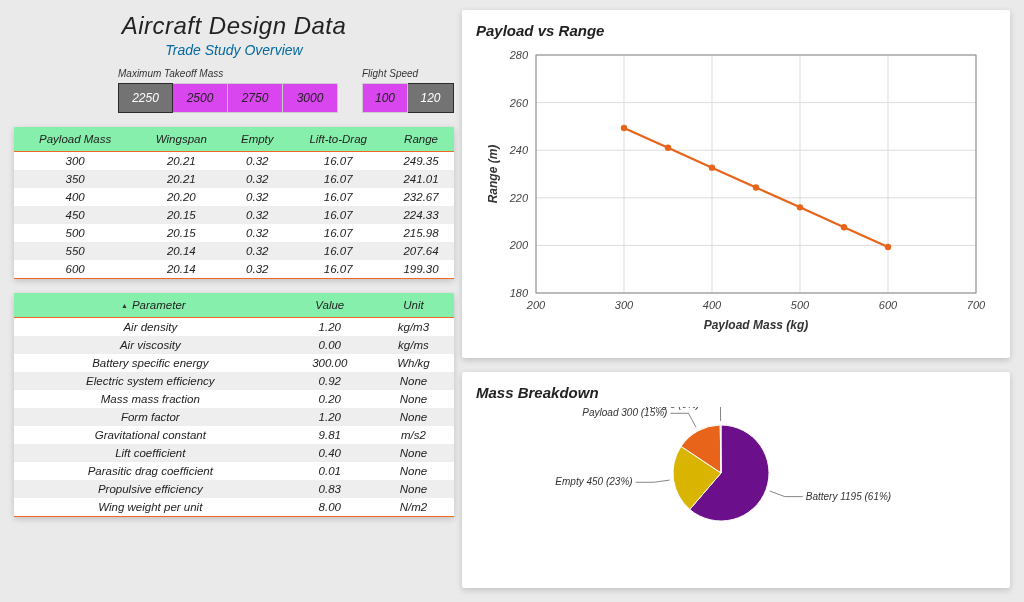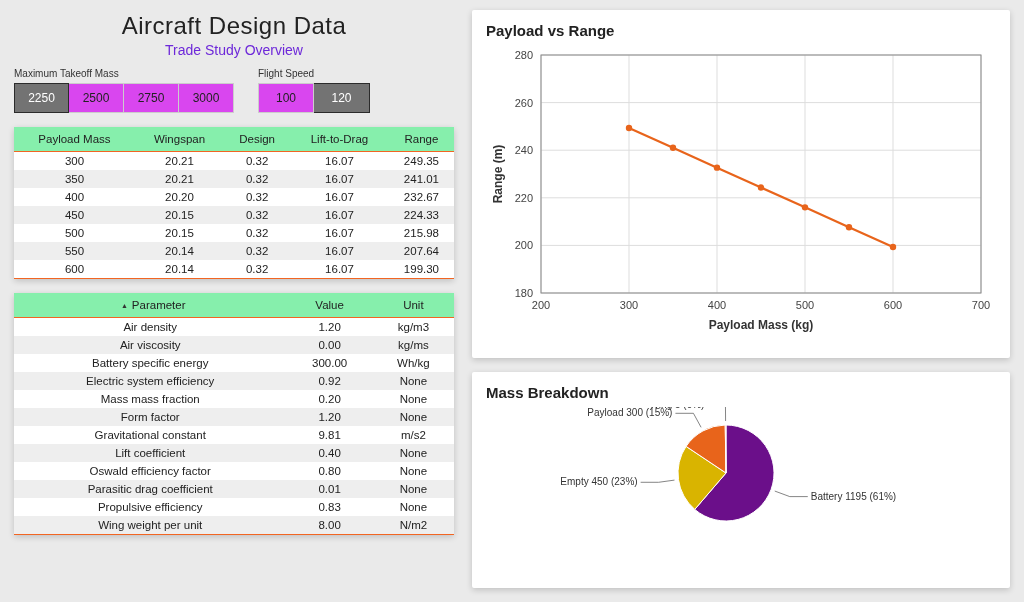--- a/index.html
+++ b/index.html
@@ -1,29 +1,29 @@
 <!DOCTYPE html>
 <html><head>
 <meta charset="utf-8">
 <style>
   * { box-sizing: border-box; margin: 0; padding: 0; }
   html, body { width: 1024px; height: 602px; font-family: "Segoe UI", Arial, sans-serif; background: #eaeaea; color: #222; }
-  .app { display: flex; width: 100%; height: 100%; padding: 10px 14px 14px 14px; gap: 18px; }
+  .app { display: flex; width: 100%; height: 100%; padding: 10px 14px 14px 14px; gap: 8px; font-style: italic; }
   .left { width: 440px; display: flex; flex-direction: column; }
   .right { flex: 1; display: flex; flex-direction: column; gap: 14px; }
   .title { font-size: 24px; font-weight: 300; text-align: center; color: #222; letter-spacing: 0.5px; margin-top: 2px; }
-  .subtitle { font-size: 14px; text-align: center; color: #6d28d9; margin-top: 2px; margin-bottom: 10px; }
-  .controls { display: flex; gap: 24px; margin-bottom: 14px; }
+  .subtitle { font-size: 14px; text-align: center; color: #0369a1; margin-top: 2px; margin-bottom: 10px; }
+  .controls { display: flex; gap: 24px; margin-bottom: 14px; justify-content: flex-end; }
   .ctrl-group { display: flex; flex-direction: column; }
   .ctrl-label { font-size: 10px; color: #333; margin-bottom: 4px; }
   .btn-row { display: flex; }
   .btn { width: 55px; height: 30px; border: 1px solid #ccc; background: #d946ef; display: flex; align-items: center; justify-content: center; font-size: 12px; cursor: pointer; }
   .btn + .btn { border-left: none; }
   .btn.active { background: #737373; color: #fff; border-color: #2b2b2b; }
-  .btn-narrow { width: 56px; }
+  .btn-narrow { width: 46px; }
   .card { background: #fff; border-radius: 2px; box-shadow: 0 2px 6px rgba(0,0,0,0.18); }
   .table-card { margin-bottom: 14px; }
   table { width: 100%; border-collapse: collapse; font-size: 11.5px; }
   th { text-align: center; font-weight: 500; padding: 6px 4px; border-bottom: 1px solid #f26522; background: #86efac; }
   td { text-align: center; padding: 3px 4px; }
   tbody tr:nth-child(even) td { background: #eee; }
   tbody tr:last-child td { border-bottom: 1px solid #f26522; }
   .sort-ind { font-size: 7px; color: #333; padding-left: 6px; vertical-align: middle; }
   .chart-card { padding: 12px 14px 8px 14px; position: relative; }
   .chart-title { font-size: 15px; font-weight: 600; color: #222; margin-bottom: 6px; }
@@ -56,21 +56,21 @@
         </div>
       </div>
     </div>
 
     <div class="card table-card">
       <table>
         <thead>
             <tr id="results-head">
               <th>Payload Mass</th>
               <th>Wingspan</th>
-              <th>Design</th>
+              <th>Empty</th>
               <th>Lift-to-Drag</th>
               <th>Range</th>
             </tr>
           </thead>
         <tbody id="results-body">
             <tr>
               <td>300</td>
               <td>20.21</td>
               <td>0.32</td>
               <td>16.07</td>
@@ -163,25 +163,20 @@
               <td>None</td>
             </tr>
             <tr>
               <td>Gravitational constant</td>
               <td>9.81</td>
               <td>m/s2</td>
             </tr>
             <tr>
               <td>Lift coefficient</td>
               <td>0.40</td>
-              <td>None</td>
-            </tr>
-            <tr>
-              <td>Oswald efficiency factor</td>
-              <td>0.80</td>
               <td>None</td>
             </tr>
             <tr>
               <td>Parasitic drag coefficient</td>
               <td>0.01</td>
               <td>None</td>
             </tr>
             <tr>
               <td>Propulsive efficiency</td>
               <td>0.83</td>

